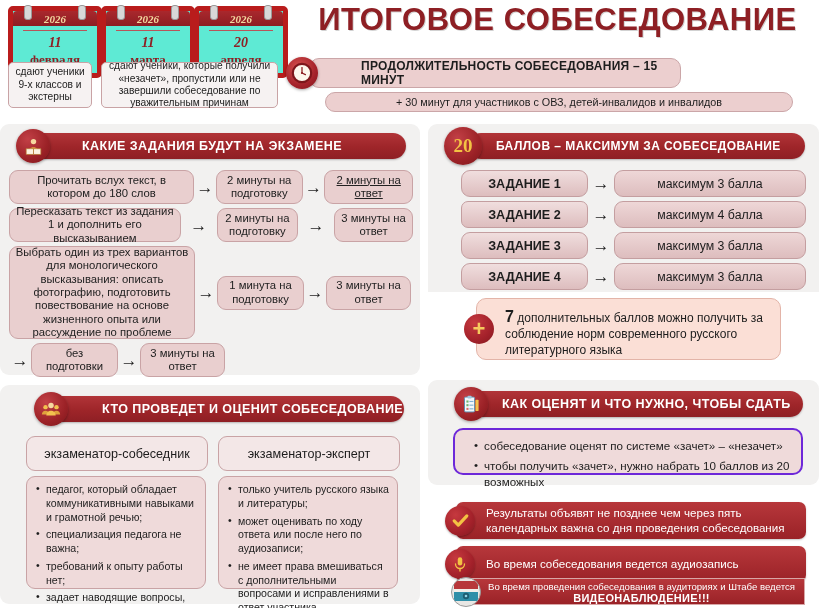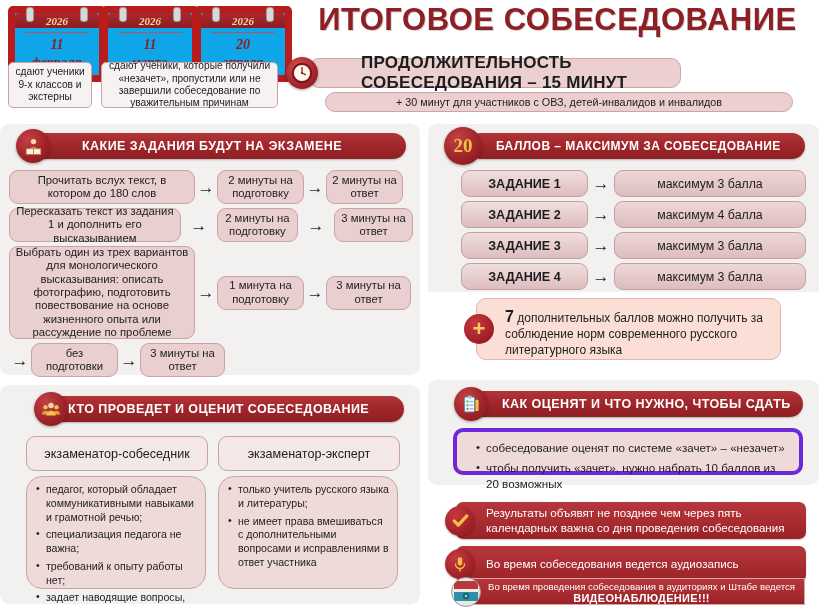--- a/index.html
+++ b/index.html
@@ -77,22 +77,22 @@
     display: flex;
     align-items: center;
     justify-content: center;
   }
 
   
   .cal {
     position: absolute;
     top: 6px;
     width: 84px;
-    background: #0ea5e9;
-    border: 7px solid #b91c1c;
+    background: #5eead4;
+    border: 5px solid #b91c1c;
     border-radius: 5px;
     overflow: visible;
   }
   .cal-top {
     height: 15px;
     background: linear-gradient(180deg,#a9282d,#8d1d22);
     border-radius: 4px 4px 0 0;
     color: #f4d9a0;
     font-family: "Liberation Serif", serif;
     font-style: italic;
@@ -232,21 +232,21 @@
     font-size: 12.6px;
     color: #1d1d1d;
     display: flex;
     align-items: center;
     justify-content: center;
     text-align: center;
   }
   .ex-body {
     background: #efdada;
     border: 1px solid #c9a3a5;
-    border-radius: 16px;
+    border-radius: 9px;
     font-size: 10.6px;
     line-height: 1.3;
     color: #1d1d1d;
     box-sizing: border-box;
     padding: 6px 7px 6px 8px;
   }
   .ex-body ul, .info-box ul {
     margin: 0;
     padding-left: 11px;
     list-style: none;
@@ -258,21 +258,21 @@
   .ex-body li:before, .info-box li:before {
     content: "•";
     position: absolute;
     left: -10px;
     top: -1px;
   }
 
   .info-box {
     position: absolute;
     background: #efdada;
-    border: 4px solid #6d28d9;
+    border: 2px solid #6d28d9;
     border-radius: 10px;
     font-size: 11.6px;
     line-height: 1.36;
     color: #1d1d1d;
     box-sizing: border-box;
     padding: 8px 10px 8px 18px;
   }
 
   
   .notice {
@@ -361,21 +361,21 @@
 
 <div class="badge" style="left:286px; top:57px; transform:none; width:32px; height:32px; background:radial-gradient(circle at 40% 35%, #d9534f 0%, #a3212a 62%, #7d161b 100%);">
   <svg width="22" height="22" viewBox="0 0 22 22" aria-hidden="true">
     <circle cx="11" cy="11" r="9.2" fill="#fdf6ec" stroke="#7d161b" stroke-width="2.2"></circle>
     <line x1="11" y1="11" x2="11" y2="5.6" stroke="#8e1f24" stroke-width="1.3" stroke-linecap="round"></line>
     <line x1="11" y1="11" x2="14.4" y2="12.6" stroke="#8e1f24" stroke-width="1.3" stroke-linecap="round"></line>
     <circle cx="11" cy="11" r="1.1" fill="#8e1f24"></circle>
   </svg>
 </div>
 <div class="dur-pill" style="left:309px; top:58px; width:372px; height:30px; padding-left:22px;">
-  <span style="font-size:17px; font-weight:bold; letter-spacing:.25px; color:#1d1d1d;padding-left:29px;">ПРОДОЛЖИТЕЛЬНОСТЬ СОБЕСЕДОВАНИЯ –  15 МИНУТ</span>
+  <span style="font-size:12px; font-weight:bold; letter-spacing:.25px; color:#1d1d1d;padding-left:29px;">ПРОДОЛЖИТЕЛЬНОСТЬ СОБЕСЕДОВАНИЯ –  15 МИНУТ</span>
 </div>
 <div class="dur-pill" style="left:325px; top:92px; width:468px; height:20px; justify-content:center;">
   <span style="font-size:10.8px; color:#1d1d1d;">+ 30 минут для участников с ОВЗ, детей-инвалидов и инвалидов</span>
 </div>
 
 <div class="panel" style="left:0px; top:124px; width:420px; height:251px;">
 
   <div class="bar" style="margin:9px 14px 0 26px;">
     <div class="badge">
       <svg width="21" height="21" viewBox="0 0 24 24" aria-hidden="true">
@@ -386,21 +386,21 @@
       </svg>
     </div>
     <div class="bar-title" style="margin-left:56px;">КАКИЕ ЗАДАНИЯ БУДУТ НА ЭКЗАМЕНЕ</div>
   </div>
 
   <div style="position:absolute; left:9px; top:46px; width:404px; height:34px; display:flex; align-items:center;">
     <div class="pbox" style="width:186px; height:34px;">Прочитать вслух текст, в котором до 180 слов</div>
     <div class="arrow" style="width:22px; height:34px;">→</div>
     <div class="pbox" style="width:87px; height:34px;">2 минуты на подготовку</div>
     <div class="arrow" style="width:22px; height:34px;">→</div>
-    <div class="pbox" style="width:77px; height:34px;">2 минуты на ответ</div>
+    <div class="pbox" style="width:89px; height:34px;text-decoration:underline;">2 минуты на ответ</div>
   </div>
 
   <div style="position:absolute; left:9px; top:84px; width:404px; height:34px; display:flex; align-items:center;gap:8px;">
     <div class="pbox" style="width:186px; height:34px;">Пересказать текст из задания 1 и дополнить его высказыванием</div>
     <div class="arrow" style="width:22px; height:34px;">→</div>
     <div class="pbox" style="width:87px; height:34px;">2 минуты на подготовку</div>
     <div class="arrow" style="width:22px; height:34px;">→</div>
     <div class="pbox" style="width:85px; height:34px;">3 минуты на ответ</div>
   </div>
 
@@ -468,38 +468,39 @@
     <div class="badge">
       <svg width="22" height="22" viewBox="0 0 24 24" aria-hidden="true">
         <circle cx="6" cy="10" r="2.4" fill="#f2c14e"></circle>
         <path d="M2 18c0-2.3 1.8-4 4-4s4 1.7 4 4z" fill="#e0a23c"></path>
         <circle cx="18" cy="10" r="2.4" fill="#f2c14e"></circle>
         <path d="M14 18c0-2.3 1.8-4 4-4s4 1.7 4 4z" fill="#e0a23c"></path>
         <circle cx="12" cy="8.2" r="3" fill="#f6d8a0"></circle>
         <path d="M6.9 19c0-2.9 2.3-5.1 5.1-5.1s5.1 2.2 5.1 5.1z" fill="#f2c14e"></path>
       </svg>
     </div>
-    <div class="bar-title" style="margin-left:24px;">КТО ПРОВЕДЕТ И ОЦЕНИТ СОБЕСЕДОВАНИЕ</div>
+    <div class="bar-title" style="margin-left:58px;">КТО ПРОВЕДЕТ И ОЦЕНИТ СОБЕСЕДОВАНИЕ</div>
   </div>
 
   <div class="ex-head" style="position:absolute; left:218px; top:51px; width:180px; height:33px;">экзаменатор-эксперт</div>
   <div class="ex-head" style="position:absolute; left:26px; top:51px; width:180px; height:33px;">экзаменатор-собеседник</div>
 
   <div class="ex-body" style="position:absolute; left:26px; top:91px; width:180px; height:113px;">
     <ul>
       <li>педагог, который обладает коммуникативными навыками и грамотной речью;</li>
       <li>специализация педагога не важна;</li>
       <li>требований к опыту работы нет;</li>
       <li>задает наводящие вопросы, нет цели «завалить» участника</li>
     </ul>
   </div>
 
   <div class="ex-body" style="position:absolute; left:218px; top:91px; width:180px; height:113px;">
     <ul>
       <li>только учитель русского языка и литературы;</li>
+      <li>может оценивать по ходу ответа или после него по аудиозаписи;</li>
       <li>не имеет права вмешиваться с дополнительными вопросами и исправлениями в ответ участника</li>
     </ul>
   </div>
 </div>
 
 <div class="panel" style="left:428px; top:380px; width:391px; height:105px;">
 
   <div class="bar" style="margin:11px 16px 0 36px;">
     <div class="badge">
       <svg width="21" height="21" viewBox="0 0 24 24" aria-hidden="true">

